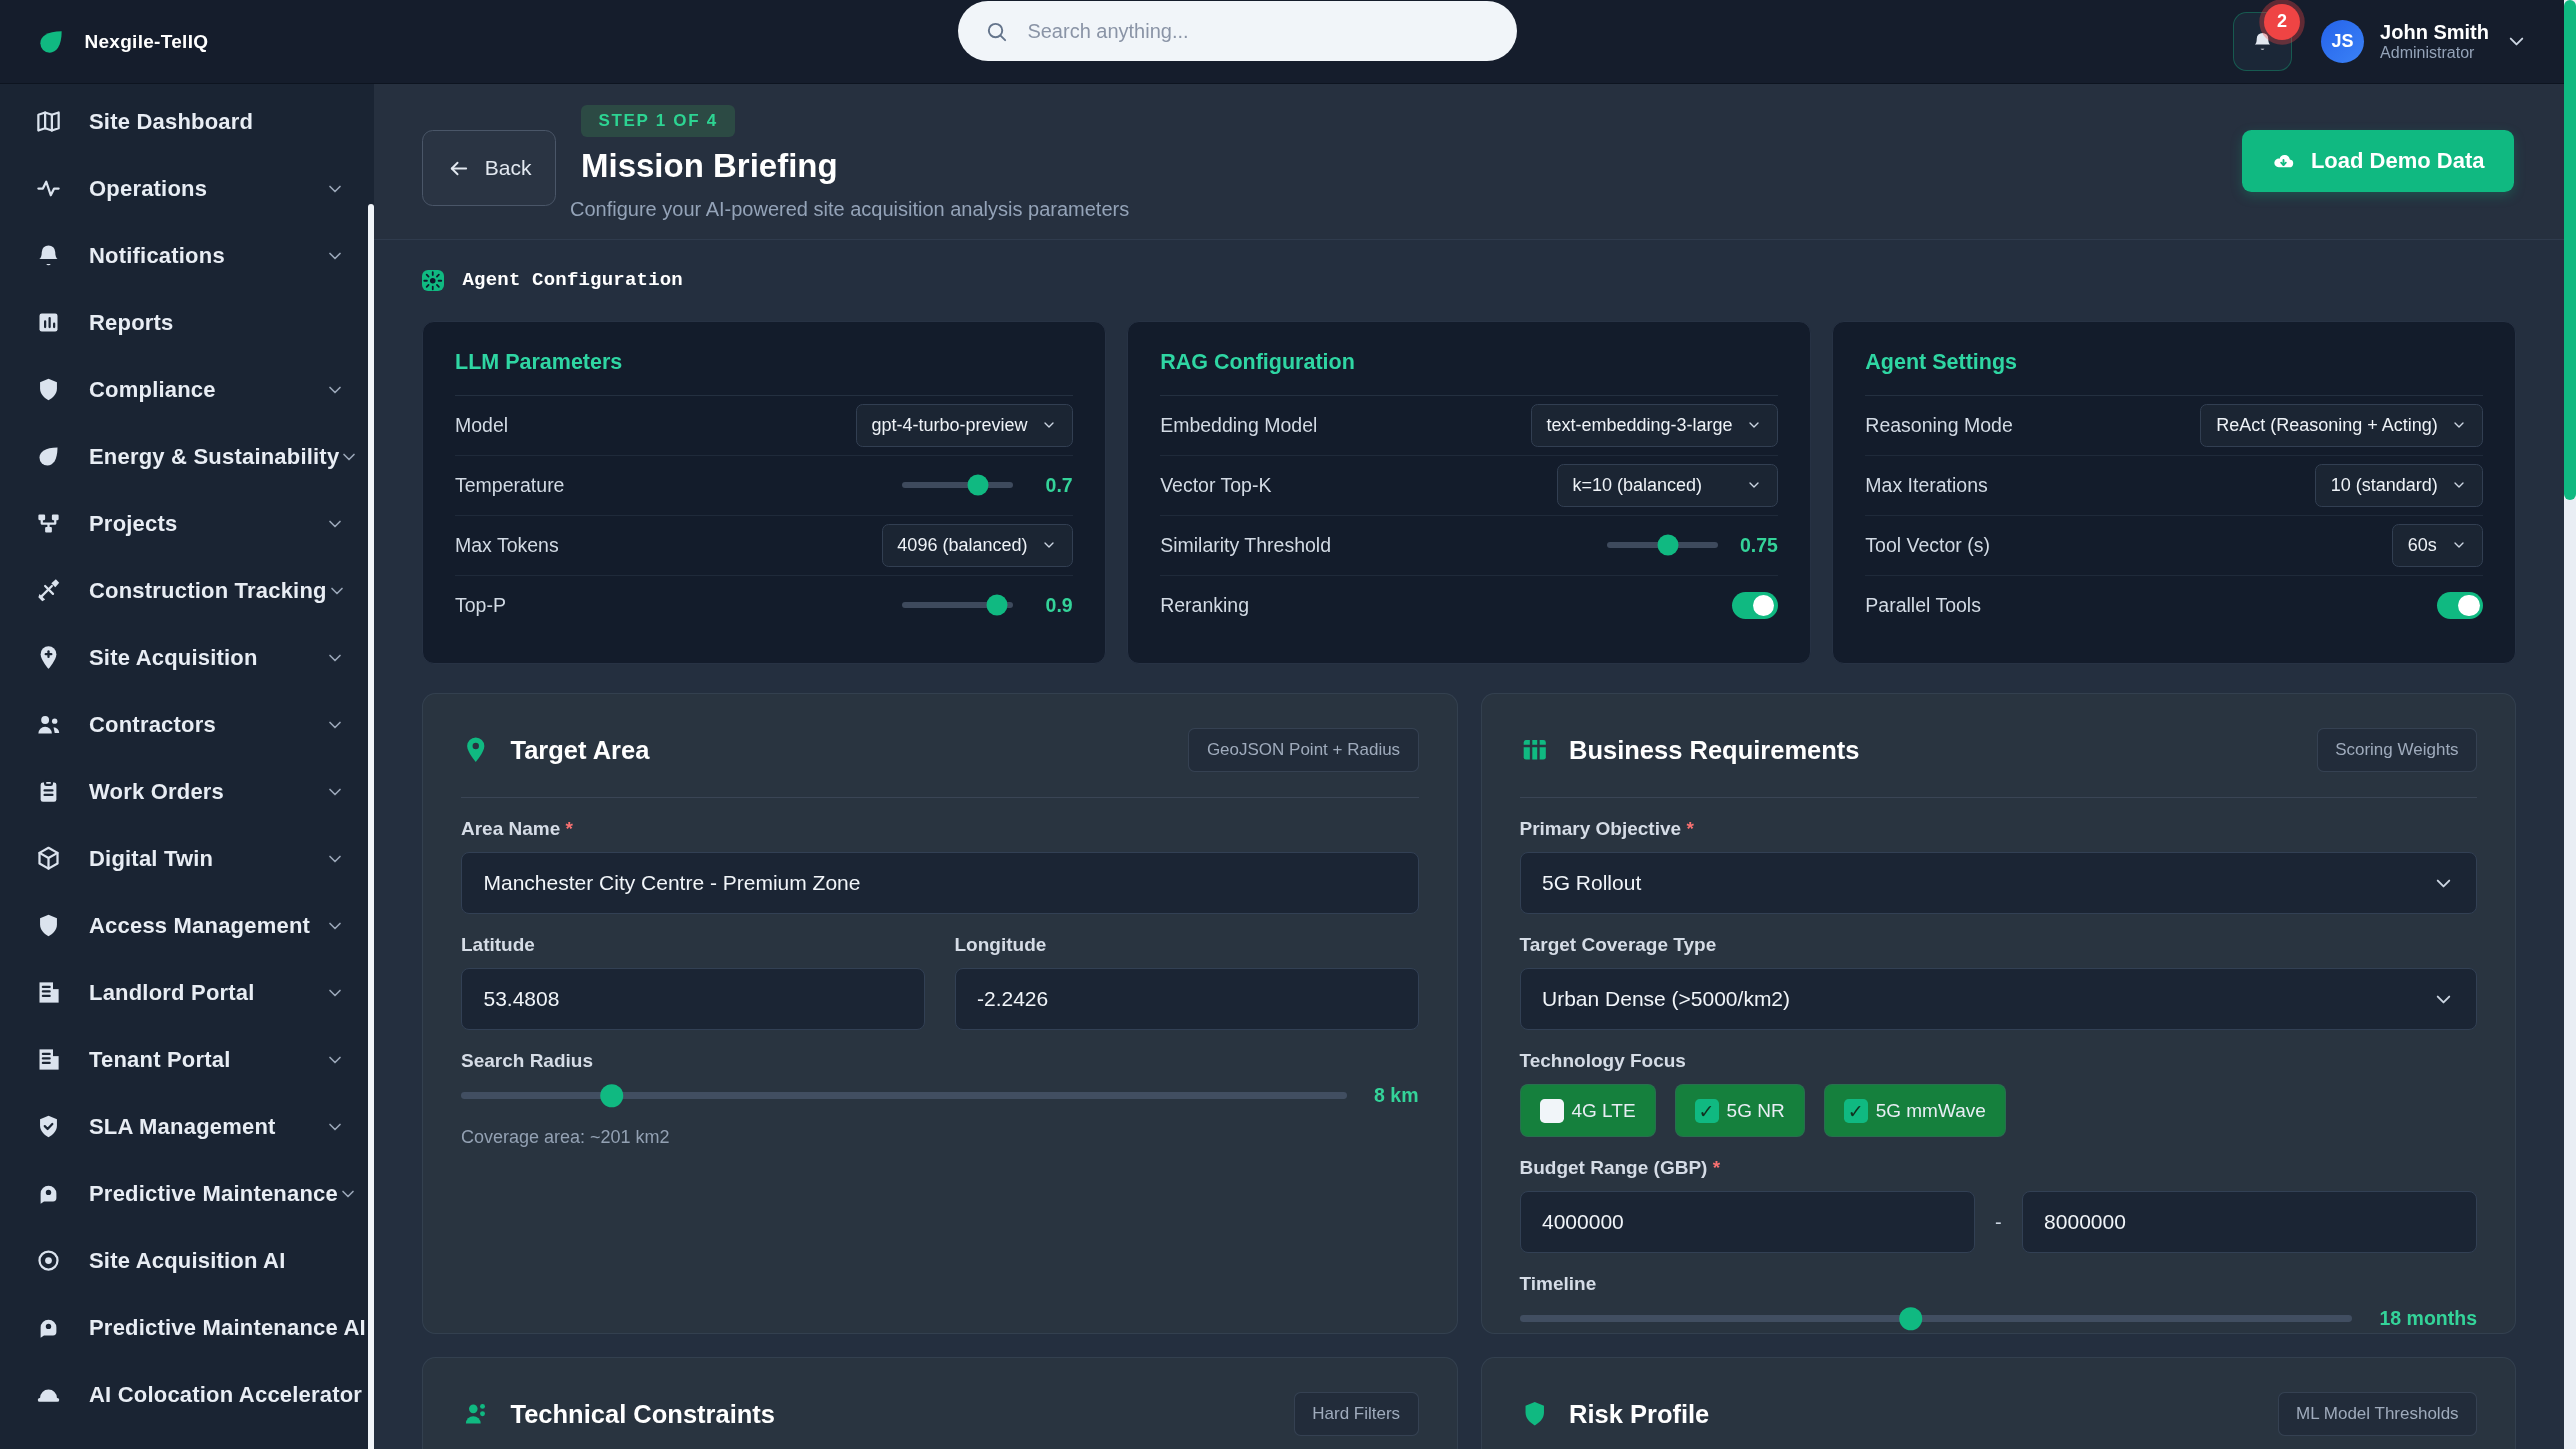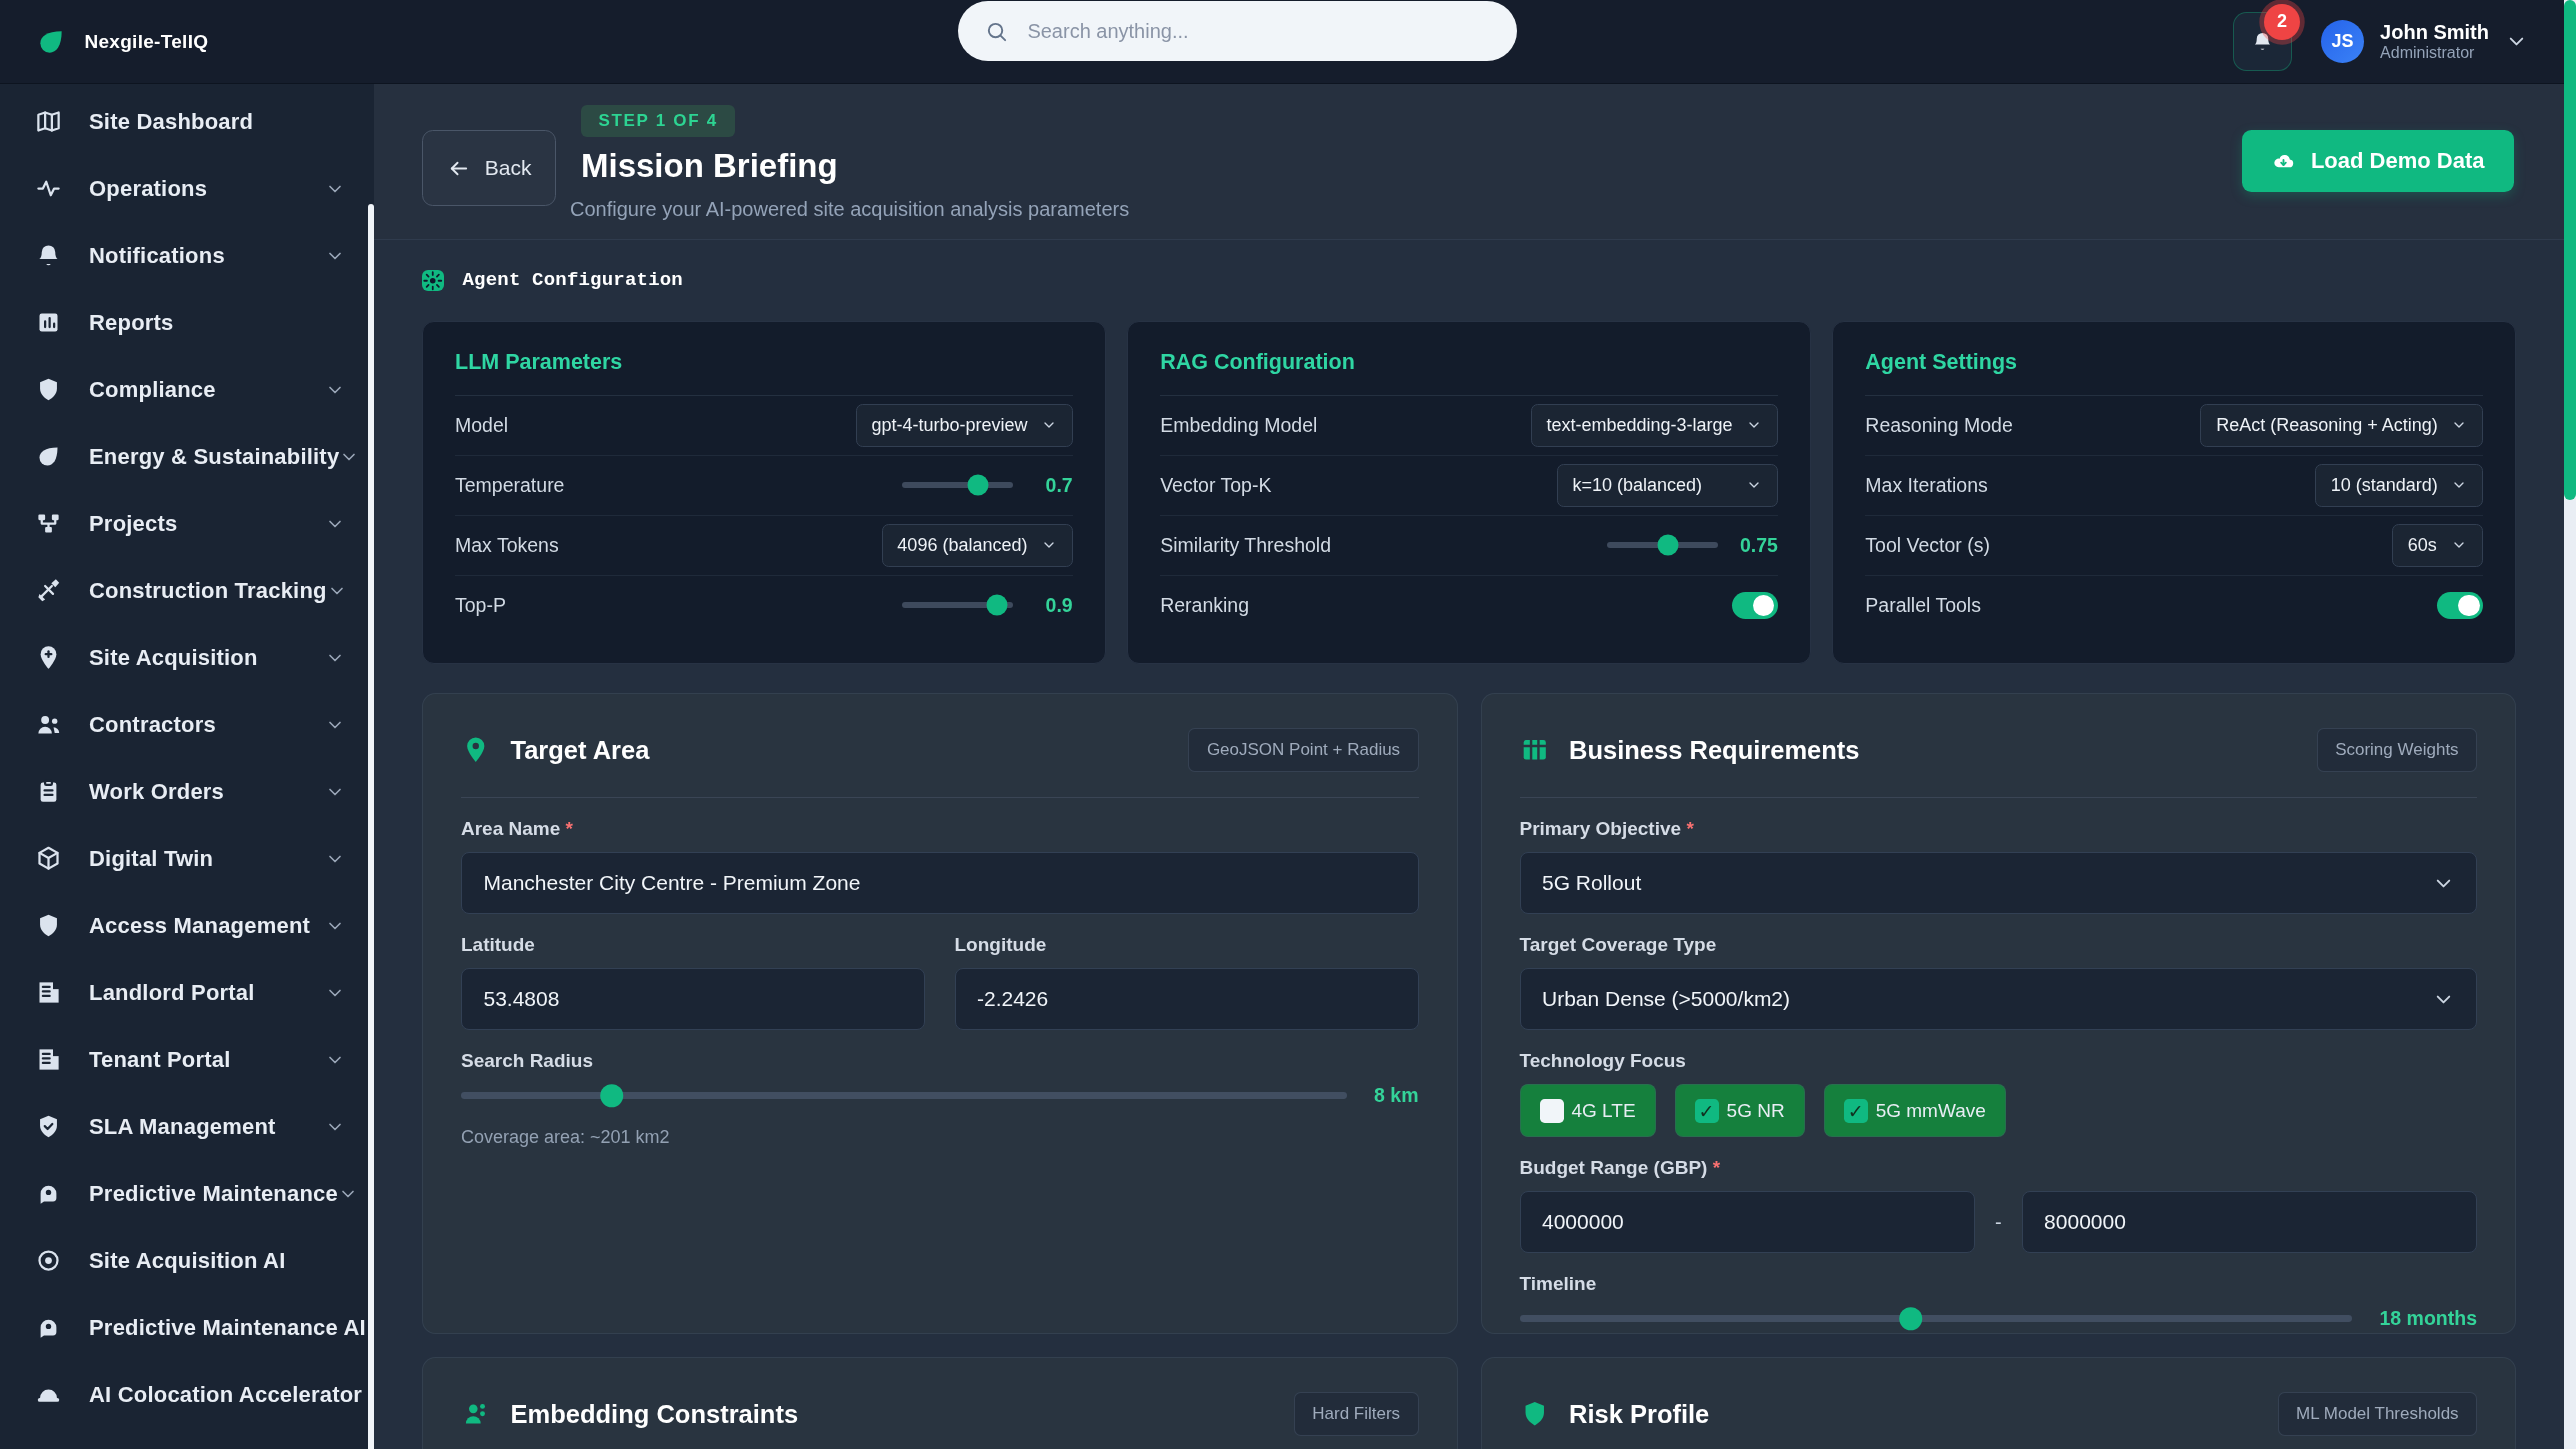--- a/index.html
+++ b/index.html
@@ -765,21 +765,21 @@
         <div class="big-card short">
           <div class="card-head">
             <span class="card-head-ic" style="display: inline-flex; width: 29.5px; height: 29.5px;">
                 <svg class="ic" viewBox="0 0 24 24" aria-hidden="true" style="width: 100%; height: 100%;">
                   <circle cx="10" cy="8" r="3.5" fill="currentColor" stroke="none"></circle>
                   <path d="M4 20a6 6 0 0 1 12 0z" fill="currentColor" stroke="none"></path>
                   <circle cx="17.5" cy="6" r="2" fill="currentColor" stroke="none"></circle>
                   <circle cx="17.5" cy="12" r="2" fill="currentColor" stroke="none"></circle>
                 </svg>
               </span>
-            <span class="card-title">Embedding Constraints</span>
+            <span class="card-title">Technical Constraints</span>
             <span class="card-badge">Hard Filters</span>
           </div>
 
         </div>
 
         <div class="big-card short">
           <div class="card-head">
             <span class="card-head-ic" style="display: inline-flex; width: 29.5px; height: 29.5px;">
                 <svg class="ic" viewBox="0 0 24 24" aria-hidden="true" style="width: 100%; height: 100%;">
                   <path d="M12 2.5l7.5 3v5.5c0 5-3.7 8.2-7.5 10.5C8.2 19.2 4.5 16 4.5 11V5.5z" fill="currentColor" stroke="none"></path>

